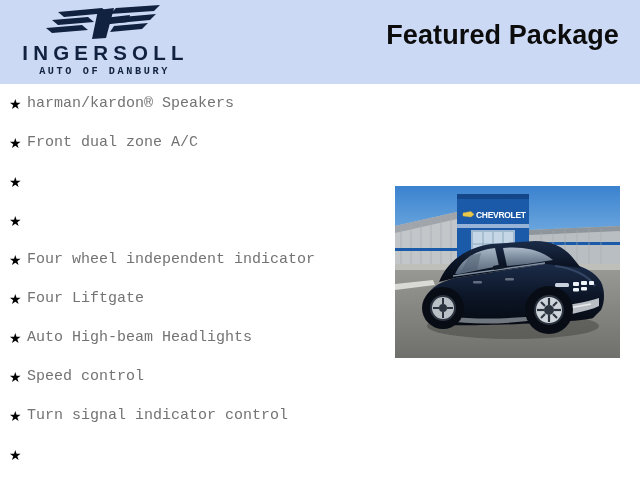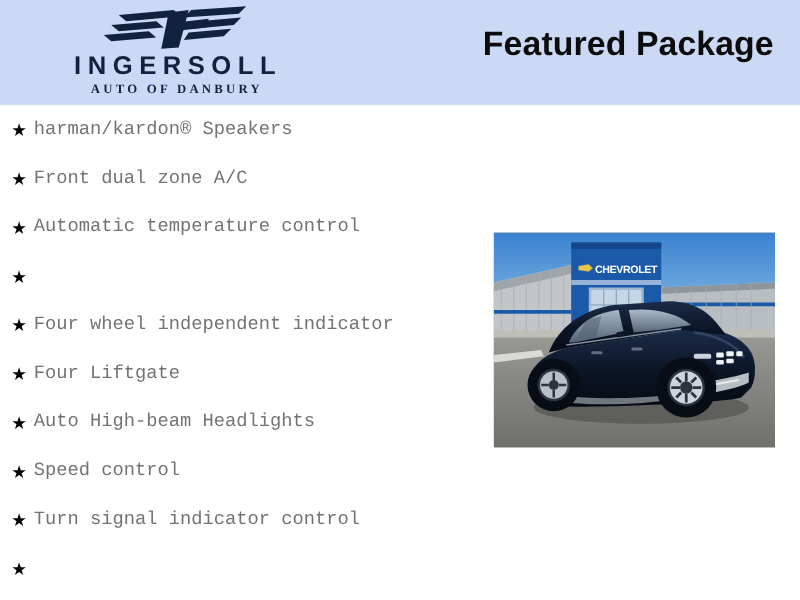--- a/index.html
+++ b/index.html
@@ -29,21 +29,20 @@
   .brand-block {
     position: absolute;
     left: 0;
     top: 2px;
     width: 206px;
     height: 80px;
     display: flex;
     flex-direction: column;
     align-items: center;
     justify-content: flex-start;
-    padding-left: 37px;
   }
 
   .brand-emblem {
     width: 118px;
     height: 40px;
     display: block;
     margin-top: 1px;
   }
 
   .brand-name {
@@ -60,21 +59,21 @@
 
   .brand-sub {
     font-size: 10.2px;
     font-weight: bold;
     letter-spacing: 2.6px;
     color: #10223f;
     line-height: 12px;
     margin-top: 3px;
     padding-left: 3px;
     white-space: nowrap;
-    font-family: Liberation Serif, serif;
+    font-family: Liberation Mono, monospace;
   }
 
   .header-title {
     position: absolute;
     right: 21px;
     top: 20px;
     font-size: 27px;
     font-weight: bold;
     color: #0c0c0c;
     letter-spacing: 0.1px;
@@ -175,21 +174,20 @@
     <span class="feature-label">harman/kardon® Speakers</span>
   </li>
 
   <li class="feature-item">
     <span class="feature-bullet">★</span>
     <span class="feature-label">Front dual zone A/C</span>
   </li>
 
   <li class="feature-item">
     <span class="feature-bullet">★</span>
-    <span class="feature-label">Automatic temperature control</span>
   </li>
 
   <li class="feature-item">
     <span class="feature-bullet">★</span>
   </li>
 
   <li class="feature-item">
     <span class="feature-bullet">★</span>
     <span class="feature-label">Four wheel independent indicator</span>
   </li>

